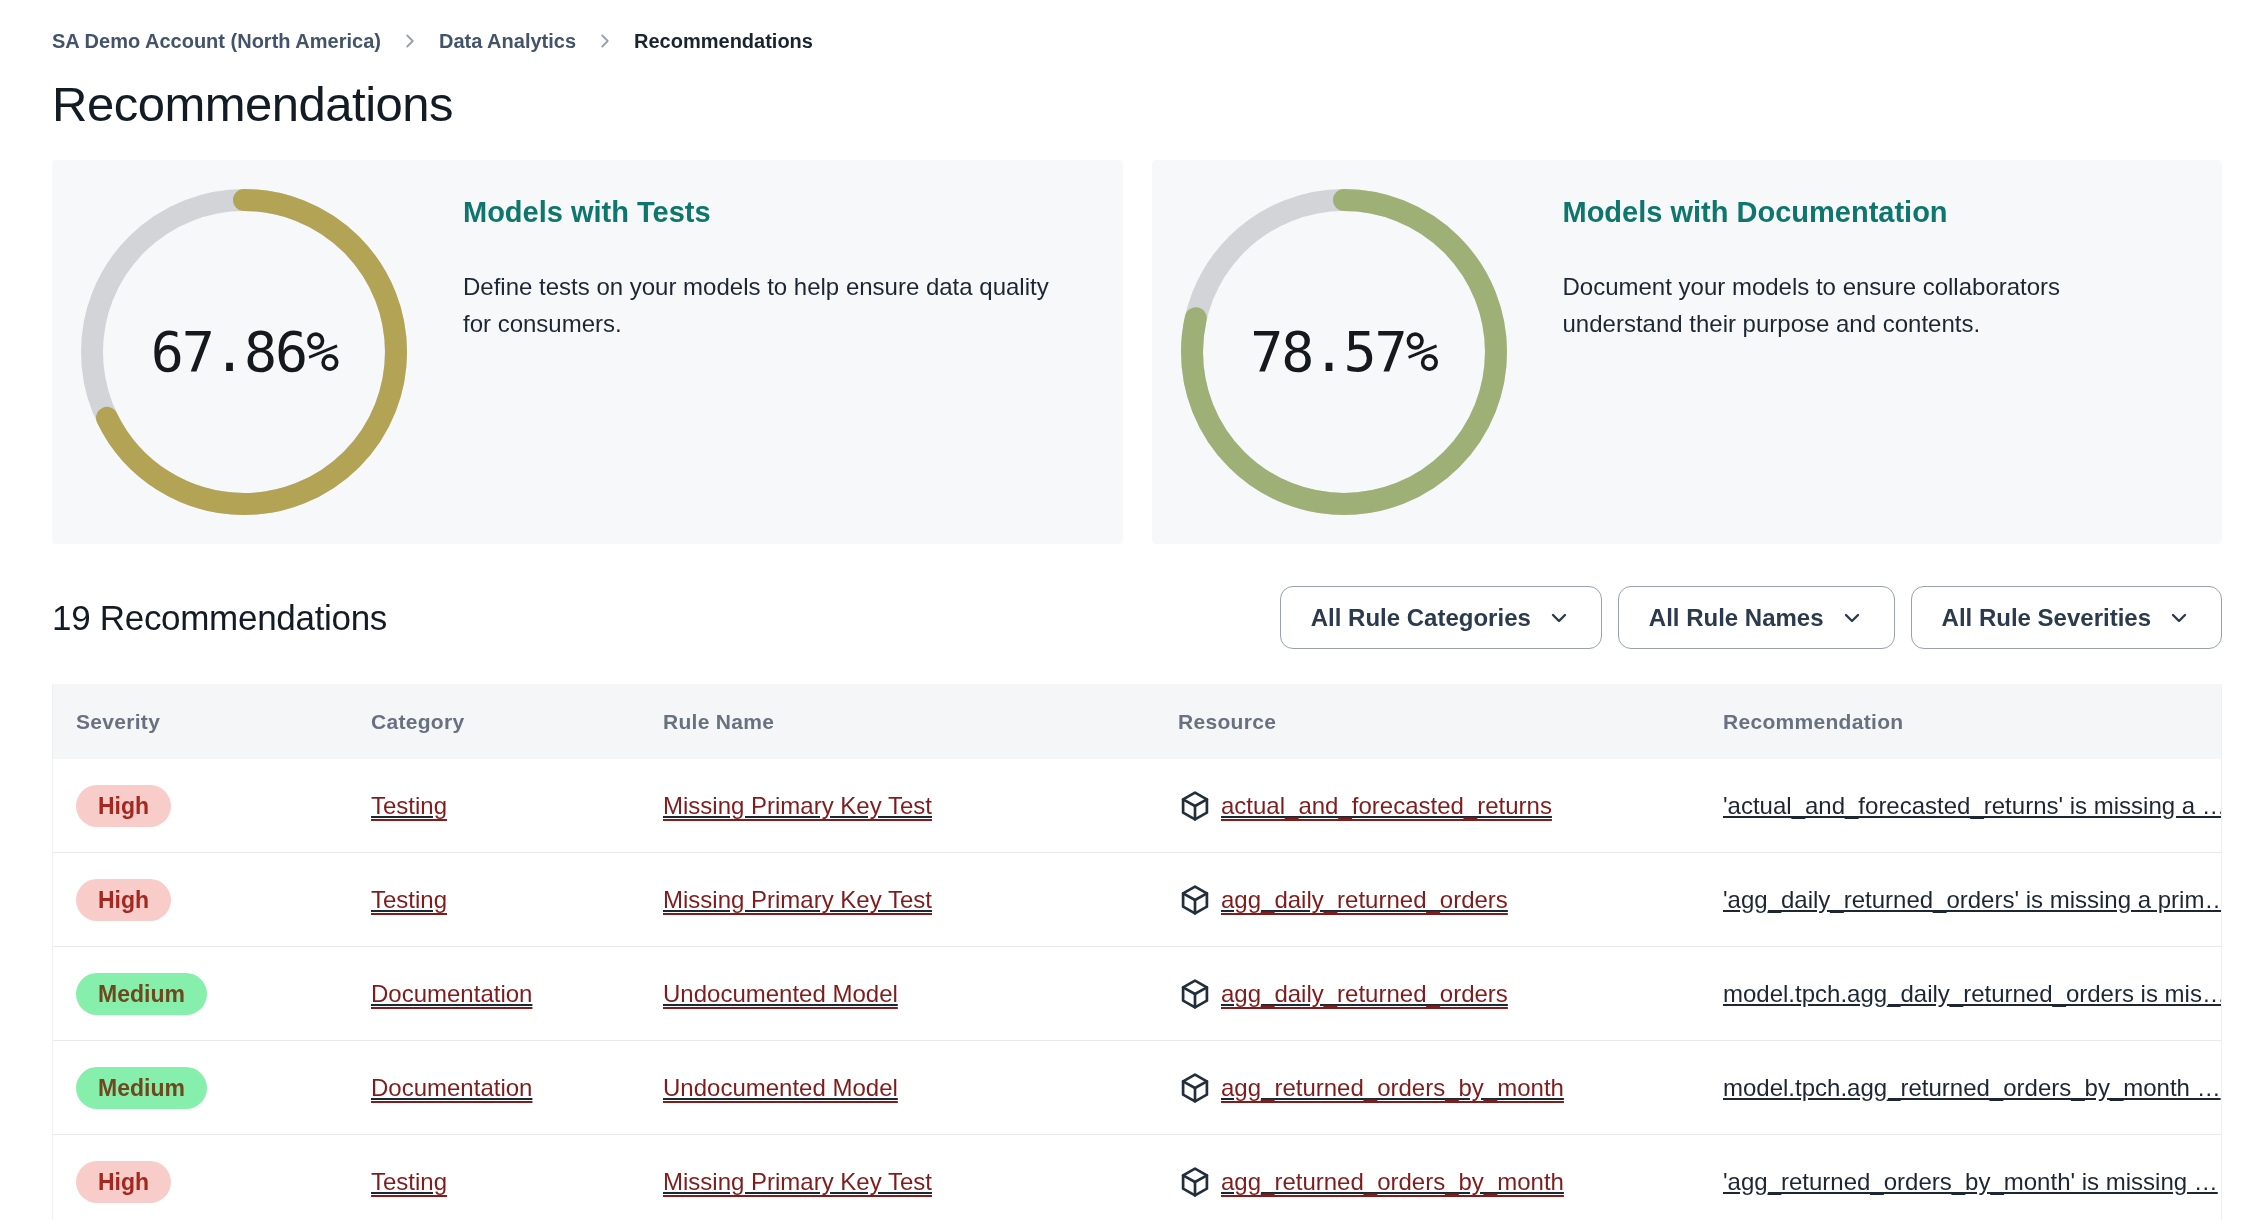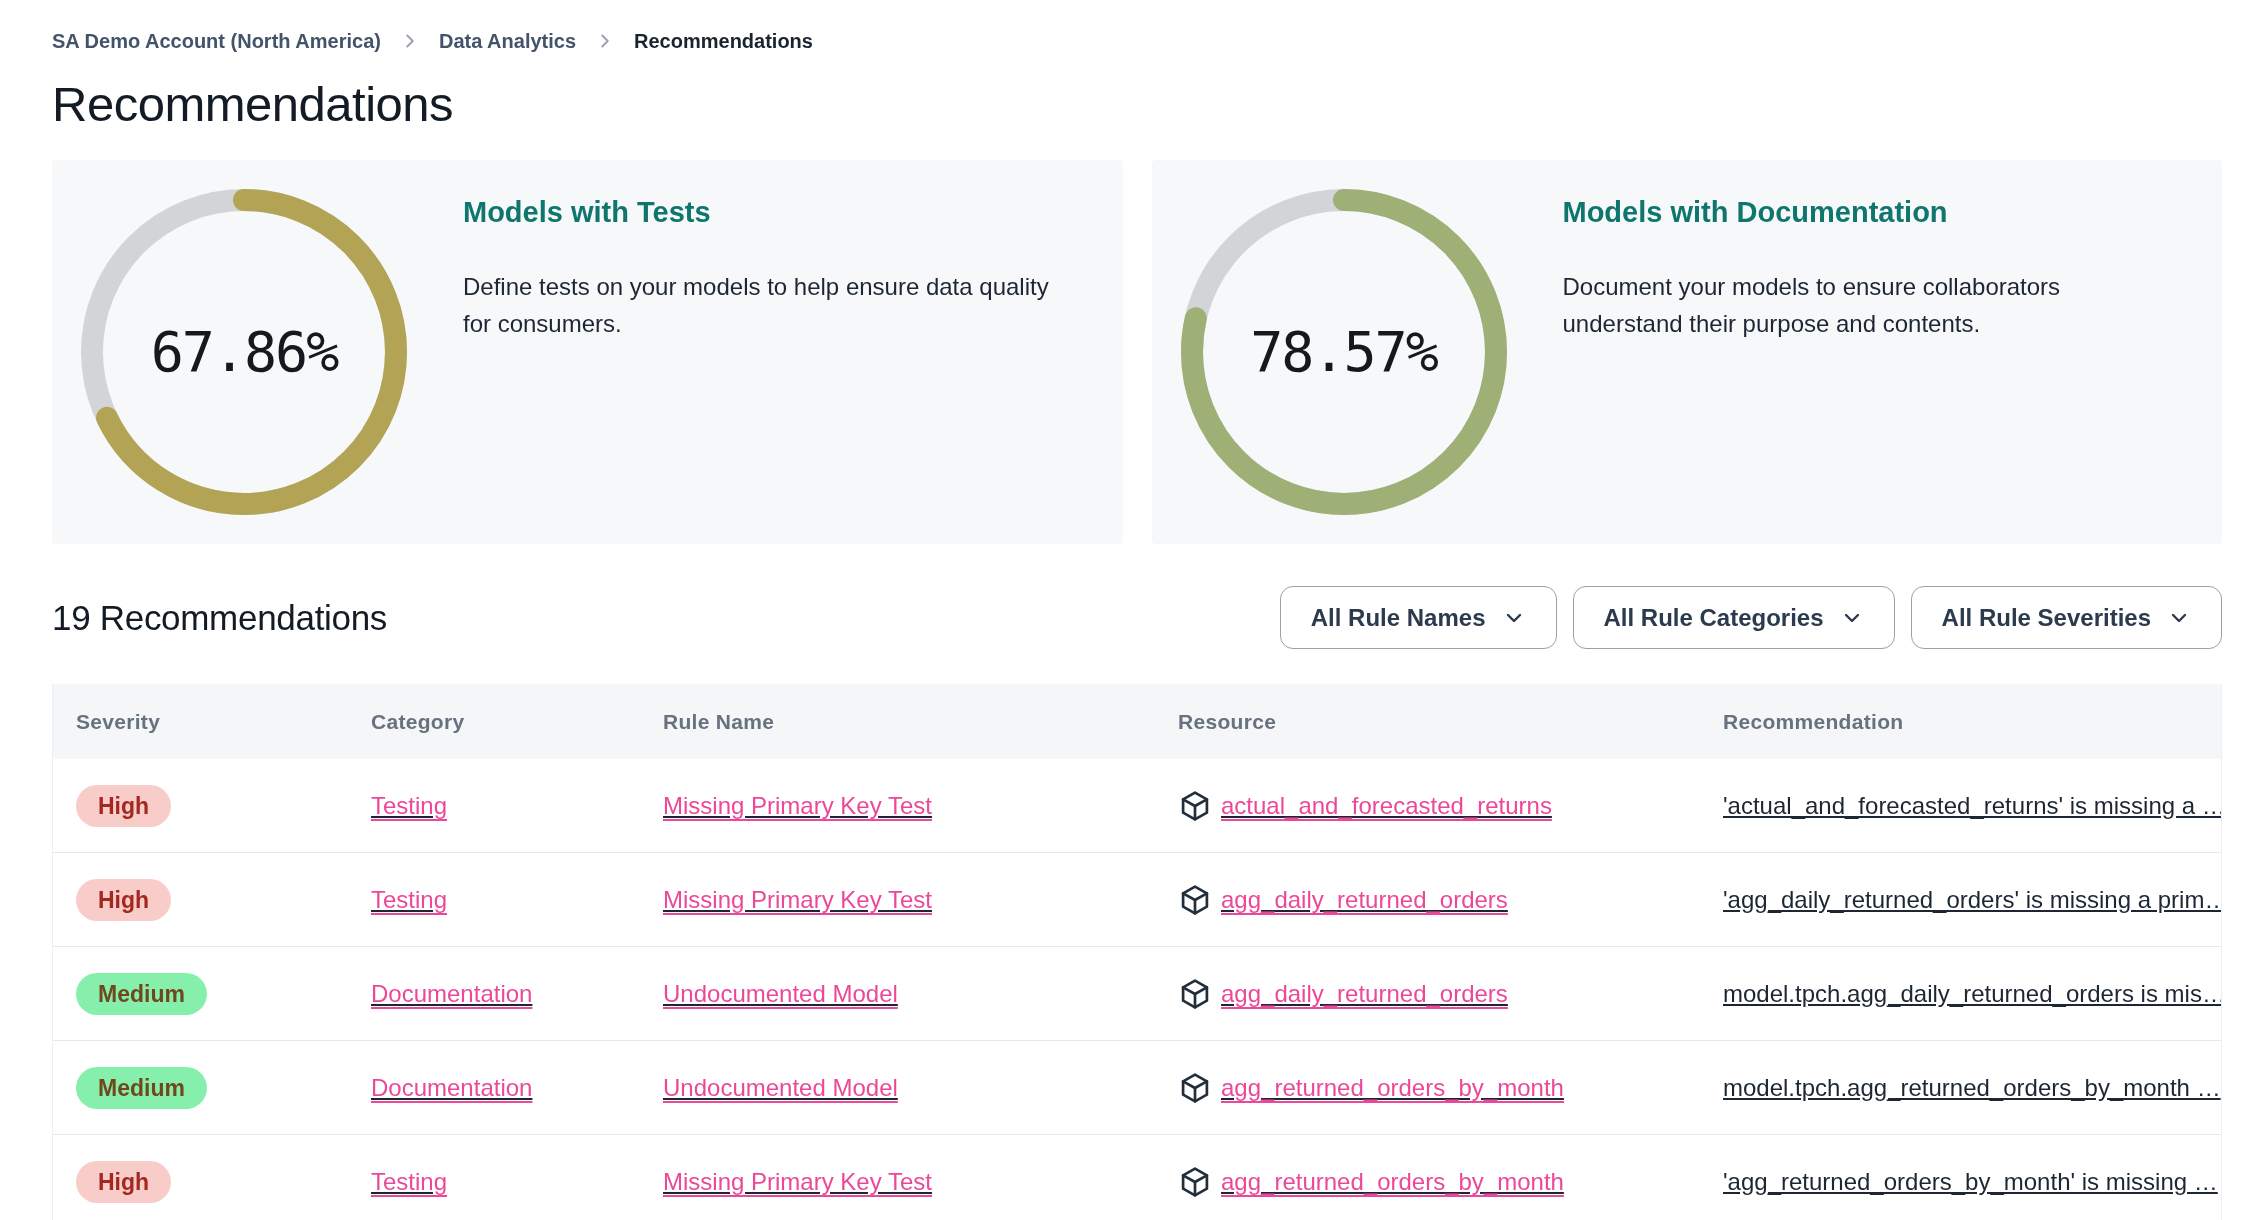--- a/index.html
+++ b/index.html
@@ -88,21 +88,21 @@
   .badge {
     display: inline-block;
     height: 42px; line-height: 42px;
     padding: 0 22px;
     border-radius: 999px;
     font-size: 23px; font-weight: 700;
   }
   .badge[data-variant="high"]   { background: #f8ccc9; color: #a3281f; }
   .badge[data-variant="medium"] { background: #86efac; color: #6f481d; }
 
-  .tlink { color: #ec4899; text-decoration: underline; text-underline-offset: 5px; cursor: pointer; font-size: 24px; }
+  .tlink { color: #7f1d1d; text-decoration: underline; text-underline-offset: 5px; cursor: pointer; font-size: 24px; }
   .resource-cell { display: flex; align-items: center; gap: 9px; }
   .cube { flex: 0 0 auto; display: flex; }
   .rec-text { color: #1d2734; white-space: nowrap; overflow: hidden; }
 </style>
 </head>
 <body>
 
 <div class="page">
 
   <div class="breadcrumb">
@@ -152,29 +152,29 @@
         <div class="card-desc">Document your models to ensure collaborators understand their purpose and contents.</div>
       </div>
     </div>
 
   </div>
 
   <div class="section-row">
     <div class="section-heading">19 Recommendations</div>
     <div class="filters">
       <button class="filter-btn">
-        <span>All Rule Names</span>
+        <span>All Rule Categories</span>
         <span>
           <svg width="24" height="24" viewBox="0 0 24 24" fill="none" stroke="#2c3a4d" stroke-width="2.4" stroke-linecap="round" stroke-linejoin="round">
               <polyline points="6 9 12 15 18 9"></polyline>
             </svg>
         </span>
       </button>
       <button class="filter-btn">
-        <span>All Rule Categories</span>
+        <span>All Rule Names</span>
         <span>
           <svg width="24" height="24" viewBox="0 0 24 24" fill="none" stroke="#2c3a4d" stroke-width="2.4" stroke-linecap="round" stroke-linejoin="round">
               <polyline points="6 9 12 15 18 9"></polyline>
             </svg>
         </span>
       </button>
       <button class="filter-btn">
         <span>All Rule Severities</span>
         <span>
           <svg width="24" height="24" viewBox="0 0 24 24" fill="none" stroke="#2c3a4d" stroke-width="2.4" stroke-linecap="round" stroke-linejoin="round">

